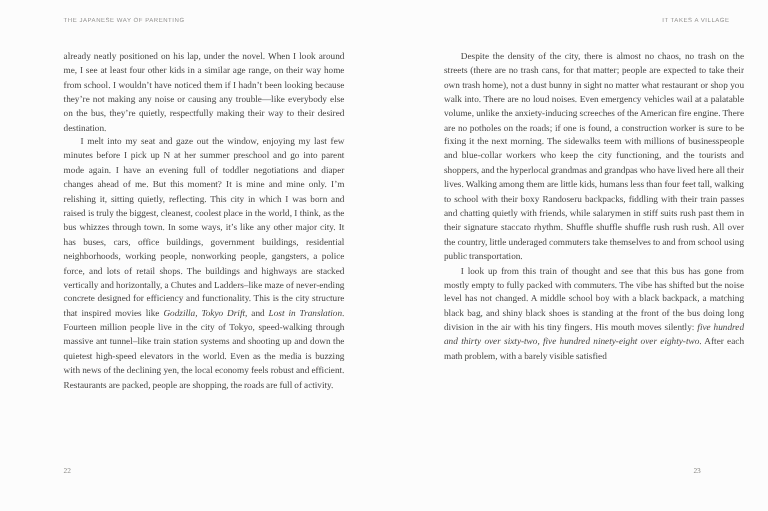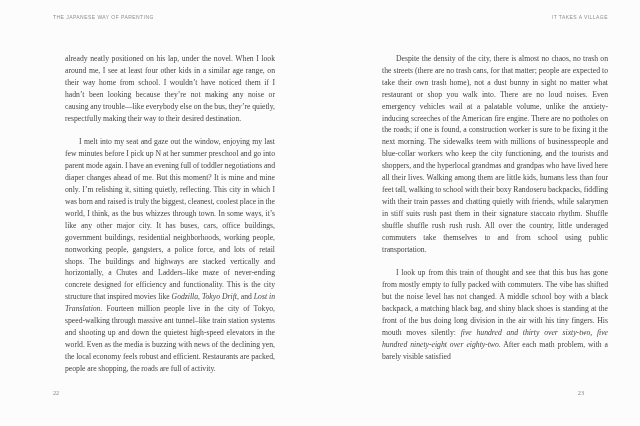--- a/index.html
+++ b/index.html
@@ -30,21 +30,21 @@
   .running-head--right { right: 12px; }
 
   .body-text {
     position: absolute; top: 41px; left: 0; right: 0;
     font-size: 7.7px;
     line-height: 11.9px;
     color: #454442;
     text-align: justify;
     word-spacing: -0.2px;
   }
-  .para { margin: 12px; }
+  .para { margin: 0; }
   .para.indent { text-indent: 14px; }
   .body-text em { }
 
   .folio {
     position: absolute; top: 389px;
     font-size: 6.2px;
     color: #83827f;
   }
   .folio--left  { left: 0; }
   .folio--right { right: 36px; }

